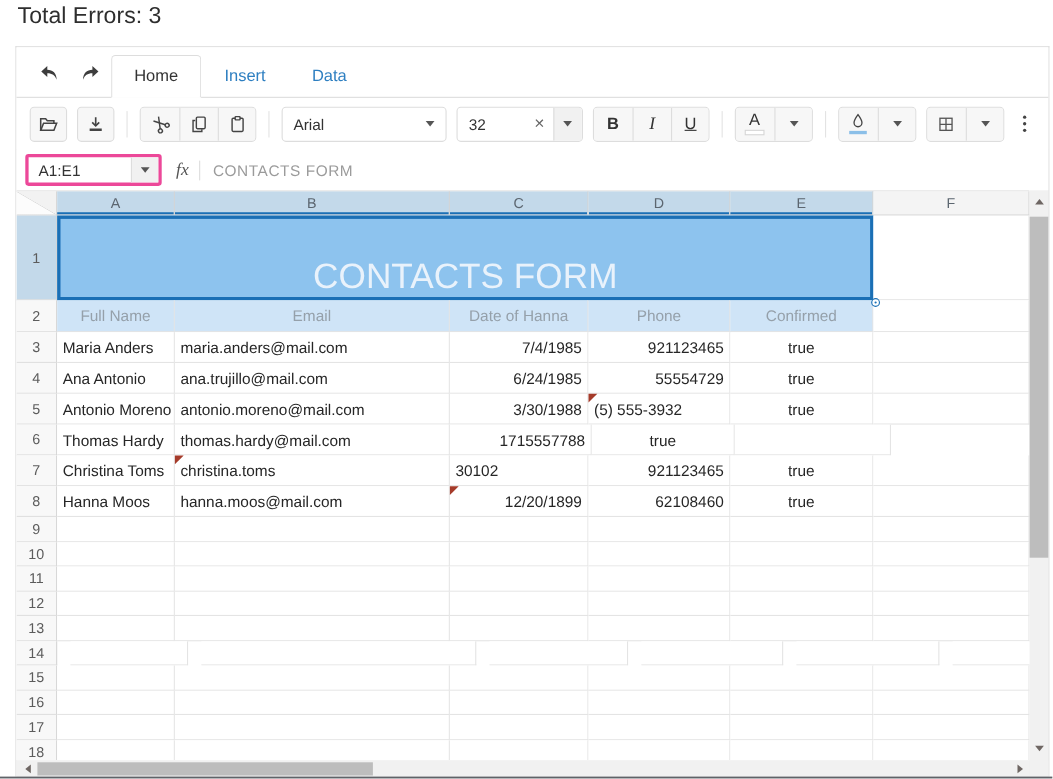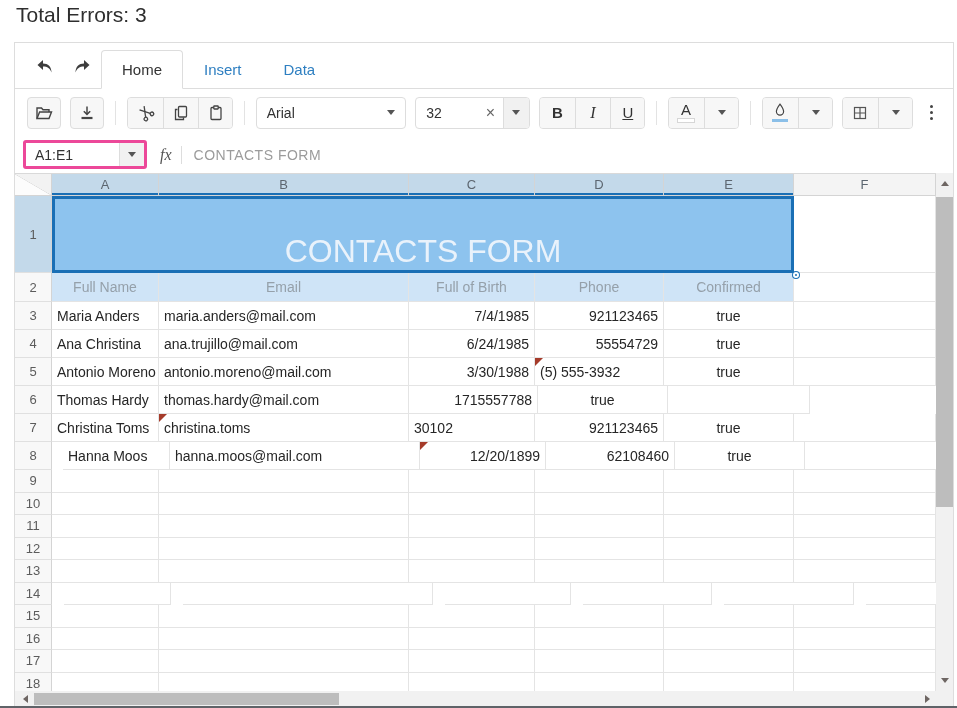--- a/index.html
+++ b/index.html
@@ -297,21 +297,21 @@
           </div>
           <div class="grow" style="height: 29px;">
             <div class="rowhdr" style="width: 37px;">2</div>
             <div class="cell al-center field-cell" style="width: 107px;">
               <span>Full Name</span>
             </div>
             <div class="cell al-center field-cell" style="width: 250px;">
               <span>Email</span>
             </div>
             <div class="cell al-center field-cell" style="width: 126px;">
-              <span>Full of Birth</span>
+              <span>Date of Hanna</span>
             </div>
             <div class="cell al-center field-cell" style="width: 129px;">
               <span>Phone</span>
             </div>
             <div class="cell al-center field-cell" style="width: 130px;">
               <span>Confirmed</span>
             </div>
             <div class="cell al-left" style="width: 142px;"></div>
           </div>
           <div class="grow" style="height: 28px;">
@@ -329,21 +329,21 @@
               <span>921123465</span>
             </div>
             <div class="cell al-center" style="width: 130px;">
               <span>true</span>
             </div>
             <div class="cell al-left" style="width: 142px;"></div>
           </div>
           <div class="grow" style="height: 28px;">
             <div class="rowhdr" style="width: 37px;">4</div>
             <div class="cell al-left" style="width: 107px;">
-              <span>Ana Christina</span>
+              <span>Ana Antonio</span>
             </div>
             <div class="cell al-left" style="width: 250px;">
               <span>ana.trujillo@mail.com</span>
             </div>
             <div class="cell al-right" style="width: 126px;">
               <span>6/24/1985</span>
             </div>
             <div class="cell al-right" style="width: 129px;">
               <span>55554729</span>
             </div>
@@ -403,21 +403,21 @@
             <div class="cell al-right" style="width: 129px;">
               <span>921123465</span>
             </div>
             <div class="cell al-center" style="width: 130px;">
               <span>true</span>
             </div>
             <div class="cell al-left" style="width: 142px;"></div>
           </div>
           <div class="grow" style="height: 28px;">
             <div class="rowhdr" style="width: 37px;">8</div>
-            <div class="cell al-left" style="width: 107px; margin-left: 11px;">
+            <div class="cell al-left" style="width: 107px;">
               <span>Hanna Moos</span>
             </div>
             <div class="cell al-left" style="width: 250px;">
               <span>hanna.moos@mail.com</span>
             </div>
             <div class="cell al-right" style="width: 126px;">
               <span>12/20/1899</span>
               <div class="err-flag"></div>
             </div>
             <div class="cell al-right" style="width: 129px;">

